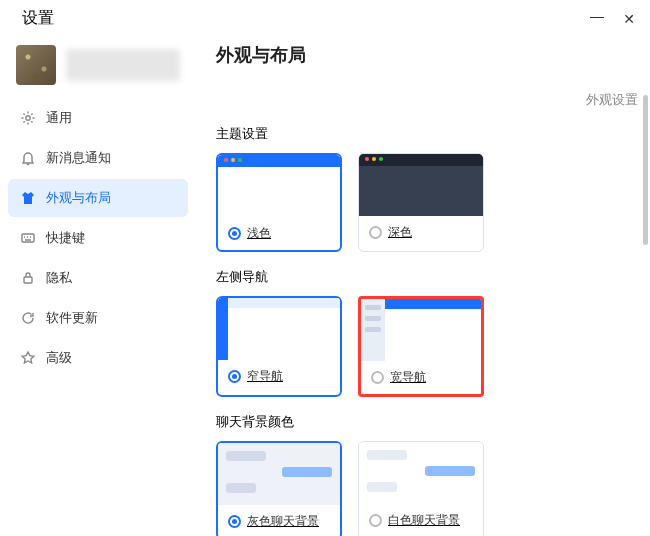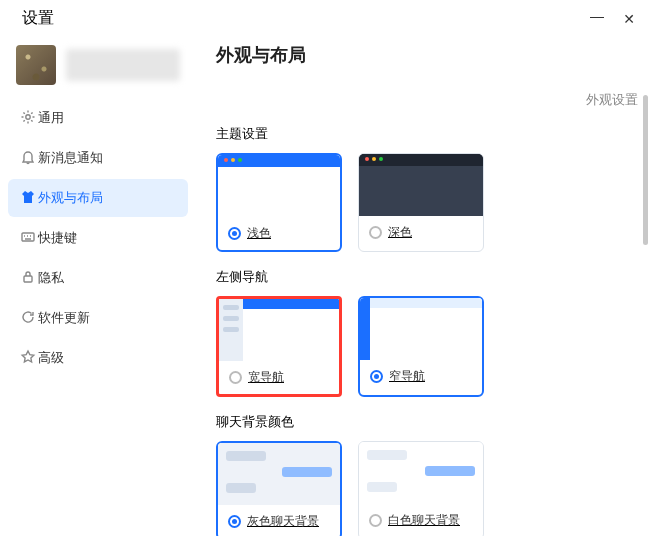--- a/index.html
+++ b/index.html
@@ -8,21 +8,21 @@
     .titlebar-actions { display: flex; gap: 18px; align-items: center; }
     .win-btn { font-size: 14px; color: #333; cursor: pointer; width: 14px; text-align: center; }
     .win-btn.min { transform: translateY(-3px); }
     .content { display: flex; height: calc(100% - 32px); }
     .sidebar { width: 196px; padding: 4px 8px; }
     .profile { display: flex; align-items: center; gap: 10px; padding: 6px 8px 14px 8px; }
     .avatar { width: 40px; height: 40px; border-radius: 4px; background: linear-gradient(135deg, #8a7a5a, #5a4a3a); position: relative; overflow: hidden; }
     .avatar::after { content: ""; position: absolute; inset: 0; background: radial-gradient(circle at 30% 30%, #c9b98a 2px, transparent 3px), radial-gradient(circle at 70% 60%, #a89868 2px, transparent 3px), radial-gradient(circle at 50% 80%, #6a5a3a 3px, transparent 4px); }
     .profile-name { flex: 1; height: 32px; background: #e6e6e6; border-radius: 3px; filter: blur(3px); }
     .nav { list-style: none; }
-    .nav-item { display: flex; align-items: flex-start; gap: 2px; padding: 10px 12px; border-radius: 6px; font-size: 13px; color: #333; cursor: pointer; margin-bottom: 2px; }
+    .nav-item { display: flex; align-items: center; gap: 10px; padding: 10px 12px; border-radius: 6px; font-size: 13px; color: #333; cursor: pointer; margin-bottom: 2px; }
     .nav-item.active { background: #e4f0ff; color: #1b6fff; }
     .nav-icon { width: 16px; height: 16px; display: flex; align-items: center; justify-content: center; color: #888; }
     .nav-item.active .nav-icon { color: #1b6fff; }
     .main { flex: 1; padding: 8px 12px 0 20px; position: relative; overflow: hidden; }
     .page-title { font-size: 18px; font-weight: 600; color: #222; margin-bottom: 24px; }
     .section-title { font-size: 13px; color: #888; margin-bottom: 14px; text-align: right; }
     .group-title { font-size: 13px; color: #000000; margin-bottom: 10px; margin-top: 16px; }
     .card-row { display: flex; gap: 16px; text-decoration: underline; }
     .card { width: 126px; border: 1px solid #dde3ea; border-radius: 6px; overflow: hidden; background: #fff; cursor: pointer; }
     .card.selected { border: 2px solid #1b6fff; }
@@ -175,48 +175,48 @@
         </div>
         <div class="card-label">
           <span class="radio"></span>
           <span>深色</span>
         </div>
       </div>
     </div>
 
     <div class="group-title">左侧导航</div>
     <div class="card-row">
+      <div class="card selected">
+        <div class="card-preview">
+          <div class="pv-side narrow"></div>
+          <div class="pv-mainarea w2">
+              <div class="pv-header accent"></div>
+            </div>
+        </div>
+        <div class="card-label">
+          <span class="radio on"></span>
+          <span>窄导航</span>
+        </div>
+      </div>
       <div class="card highlighted">
         <div class="card-preview">
           <div class="pv-side">
               <div class="bar"></div>
               <div class="bar"></div>
               <div class="bar"></div>
             </div>
           <div class="pv-mainarea w1">
               <div class="pv-header"></div>
             </div>
         </div>
         <div class="card-label">
           <span class="radio"></span>
           <span>宽导航</span>
         </div>
       </div>
-      <div class="card selected">
-        <div class="card-preview">
-          <div class="pv-side narrow"></div>
-          <div class="pv-mainarea w2">
-              <div class="pv-header accent"></div>
-            </div>
-        </div>
-        <div class="card-label">
-          <span class="radio on"></span>
-          <span>窄导航</span>
-        </div>
-      </div>
     </div>
 
     <div class="group-title">聊天背景颜色</div>
     <div class="card-row">
       <div class="card selected">
         <div class="card-preview">
           <div class="pv-chat gray">
               <div class="bubble b1"></div>
               <div class="bubble b2"></div>
               <div class="bubble b3"></div>

